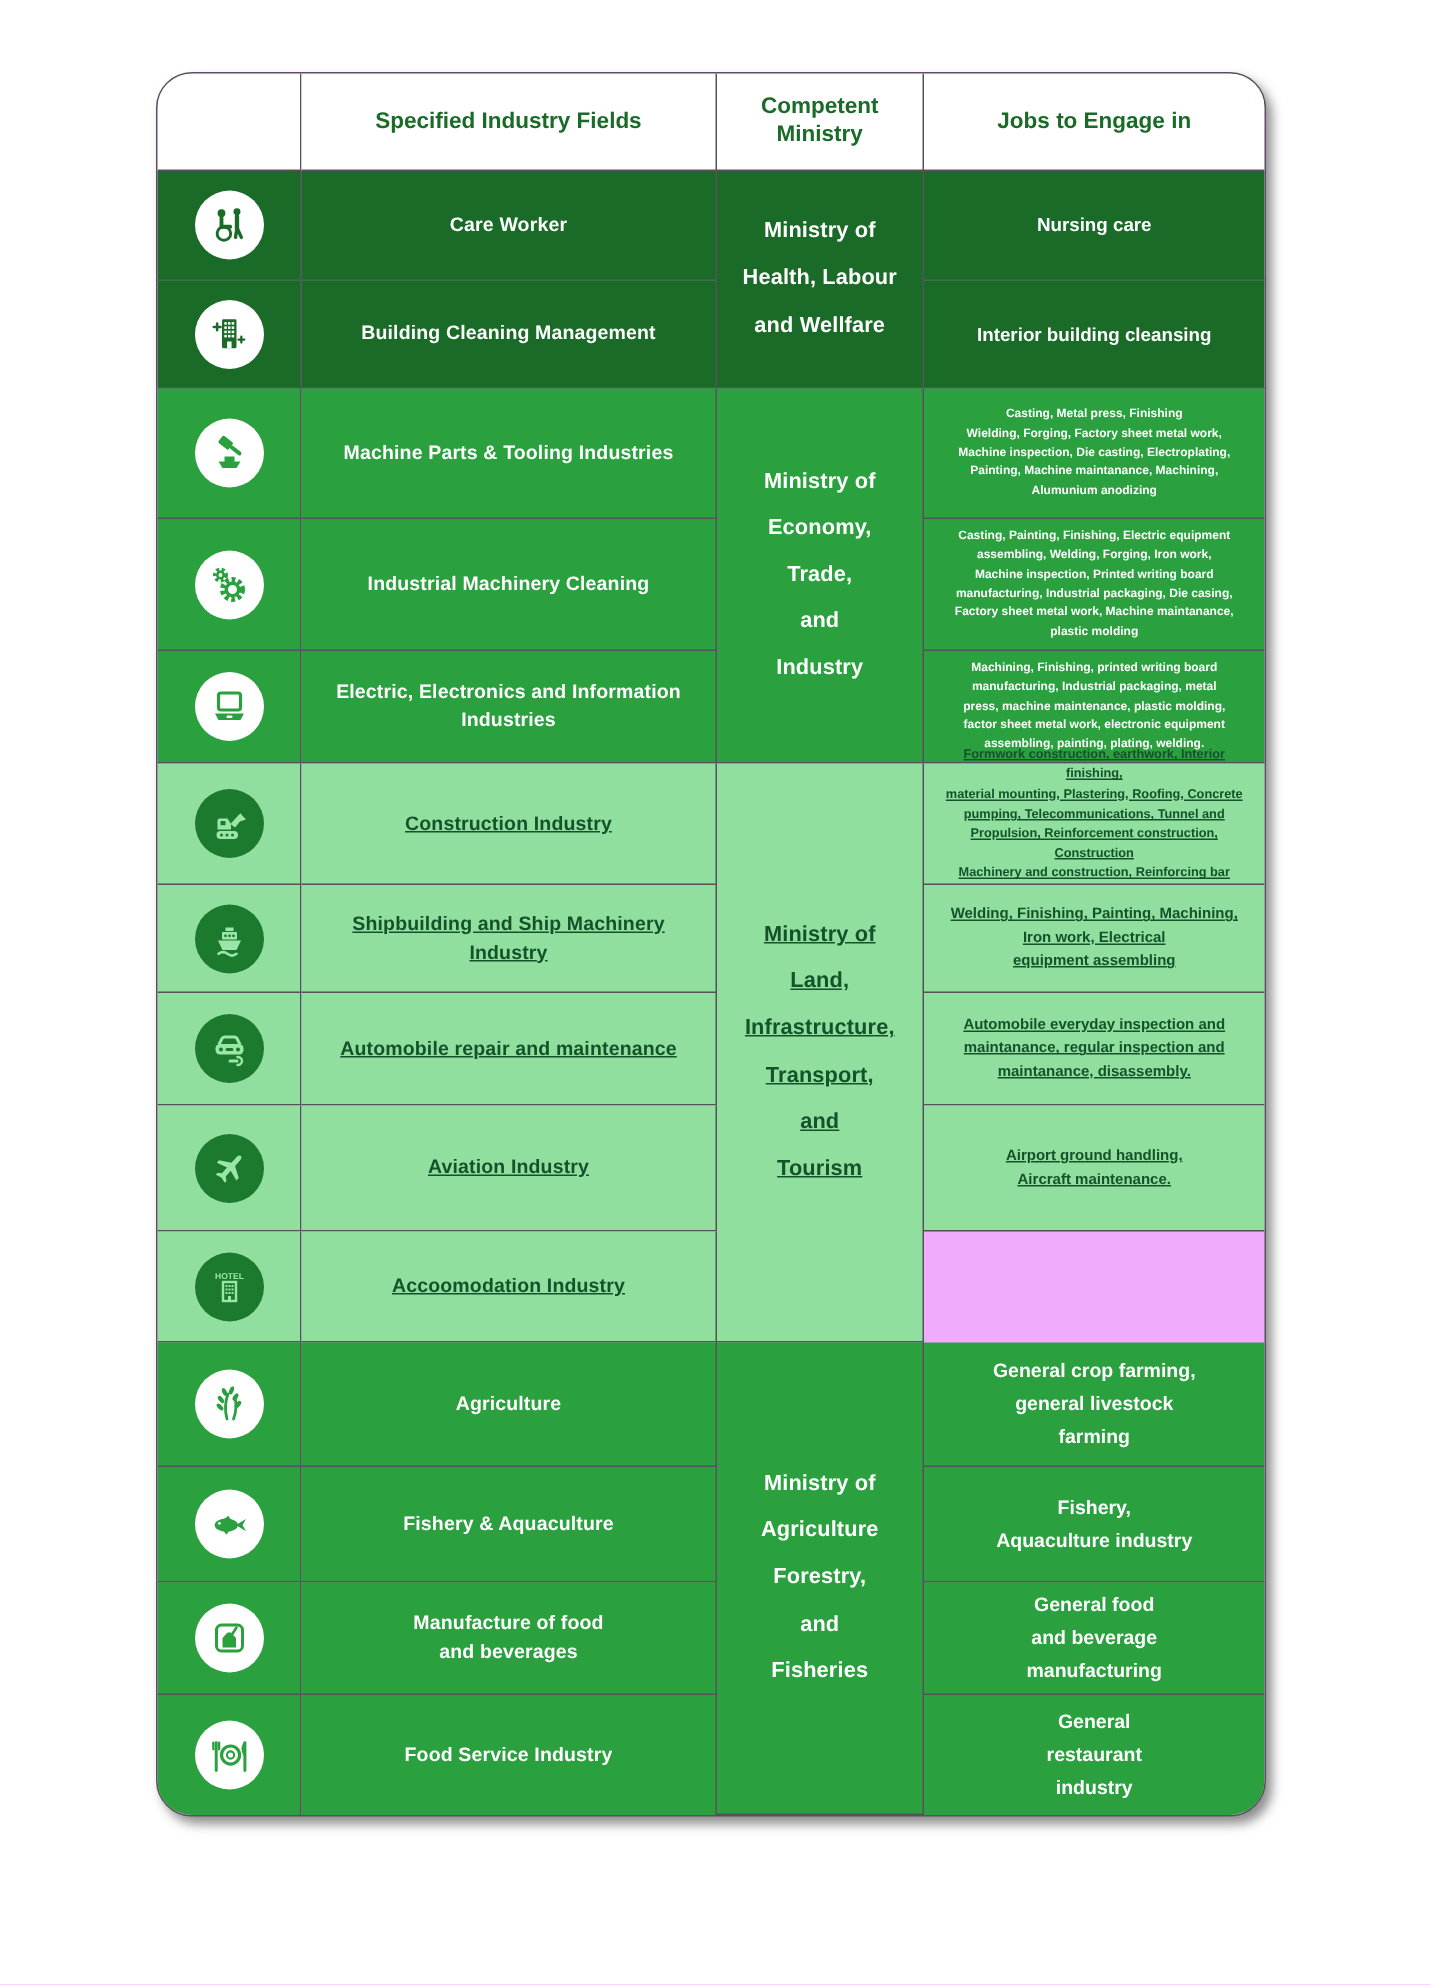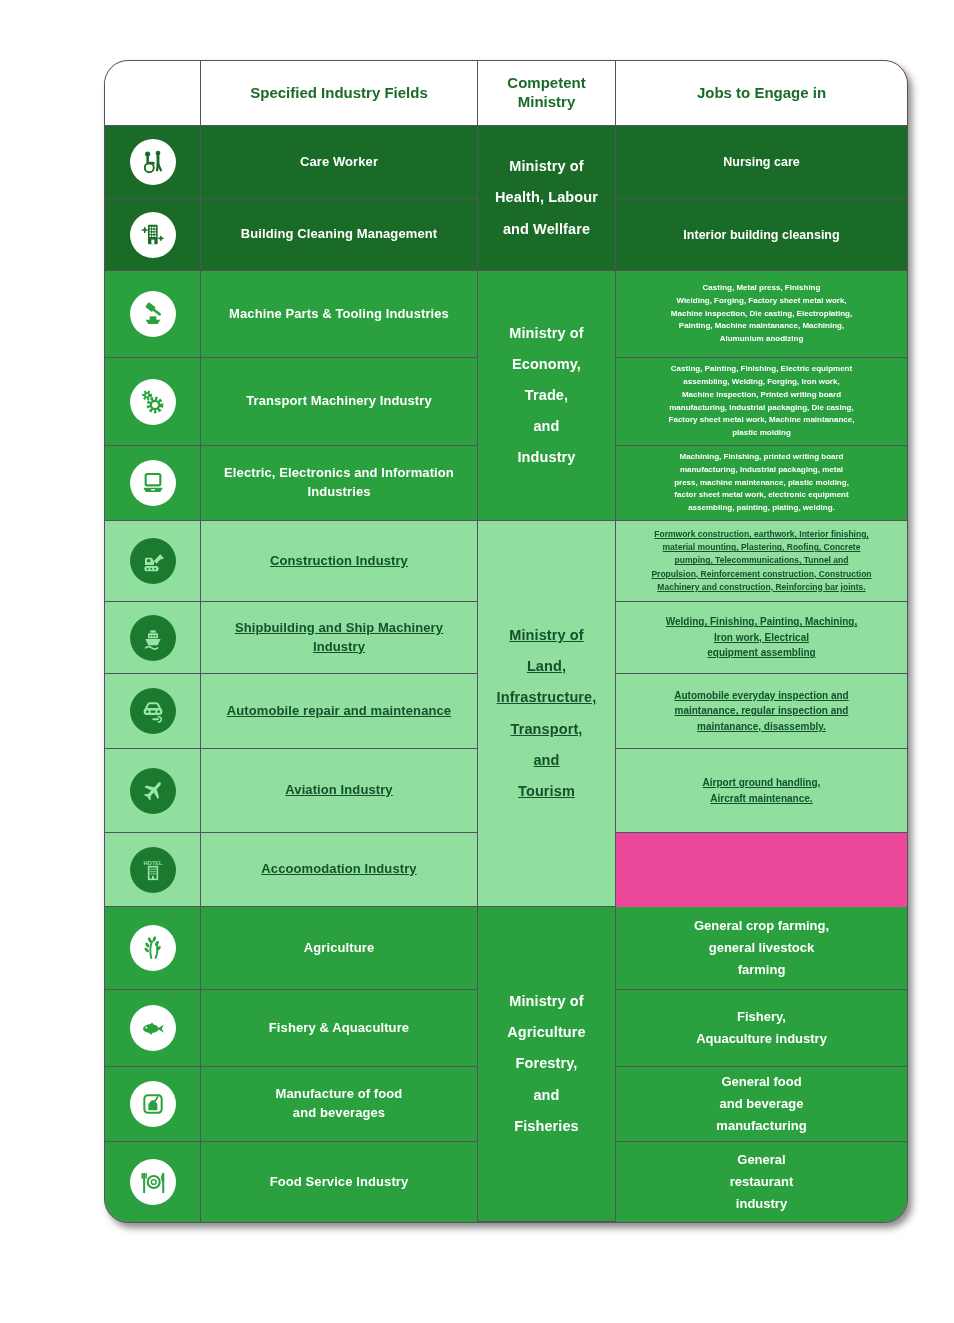--- a/index.html
+++ b/index.html
@@ -10,26 +10,26 @@
     --line:#55525a;
     --circle-dark:#1c7a2e;
   }
   *{margin:0;padding:0;box-sizing:border-box;}
   body{
     width:954px;height:1323px;background:#ffffff;
     font-family:"Liberation Sans","DejaVu Sans",sans-serif;
     position:relative;overflow:hidden;
   }
   .table-wrap{
-    position:absolute;left:104px;top:60px;width:804px;
+    position:absolute;left:104px;top:48px;width:740px;
     border:1px solid var(--line);
     border-radius:24px;
     overflow:hidden;
     box-shadow:4px 5px 7px rgba(50,50,50,0.55);
-    background:#ec4899;
+    background:#f0abfc;
   }
   .grid-group{
     display:grid;
     grid-template-columns:96px 277px 138px 1fr;
   }
   .cell{
     border-right:1px solid var(--line);
     border-bottom:1px solid var(--line);
     display:flex;align-items:center;justify-content:center;
     text-align:center;
@@ -152,21 +152,21 @@
     <div class="cell" style="grid-column:1;grid-row:2">
       <span class="icon-circle">
         <svg viewBox="0 0 48 48" width="32" height="32">
           <circle cx="27" cy="28.5" r="9" fill="none" stroke="currentColor" stroke-width="7" stroke-dasharray="3.4 2.5"></circle>
           <circle cx="27" cy="28.5" r="6.2" fill="none" stroke="currentColor" stroke-width="3.4"></circle>
           <circle cx="15" cy="14" r="5" fill="none" stroke="currentColor" stroke-width="5" stroke-dasharray="2.6 2.2"></circle>
           <circle cx="15" cy="14" r="3.2" fill="none" stroke="currentColor" stroke-width="2.6"></circle>
         </svg>
       </span>
     </div>
-    <div class="cell field-cell" style="grid-column:2;grid-row:2">Transport Machinery Industry</div>
+    <div class="cell field-cell" style="grid-column:2;grid-row:2">Industrial Machinery Cleaning</div>
     <div class="cell jobs-cell jobs-xs pre" style="grid-column:4;grid-row:2">Casting, Painting, Finishing, Electric equipment
 assembling, Welding, Forging, Iron work,
 Machine inspection, Printed writing board
 manufacturing, Industrial packaging, Die casing,
 Factory sheet metal work, Machine maintanance,
 plastic molding</div>
 
     <div class="cell" style="grid-column:1;grid-row:3">
       <span class="icon-circle">
         <svg viewBox="0 0 48 48" width="32" height="32">

